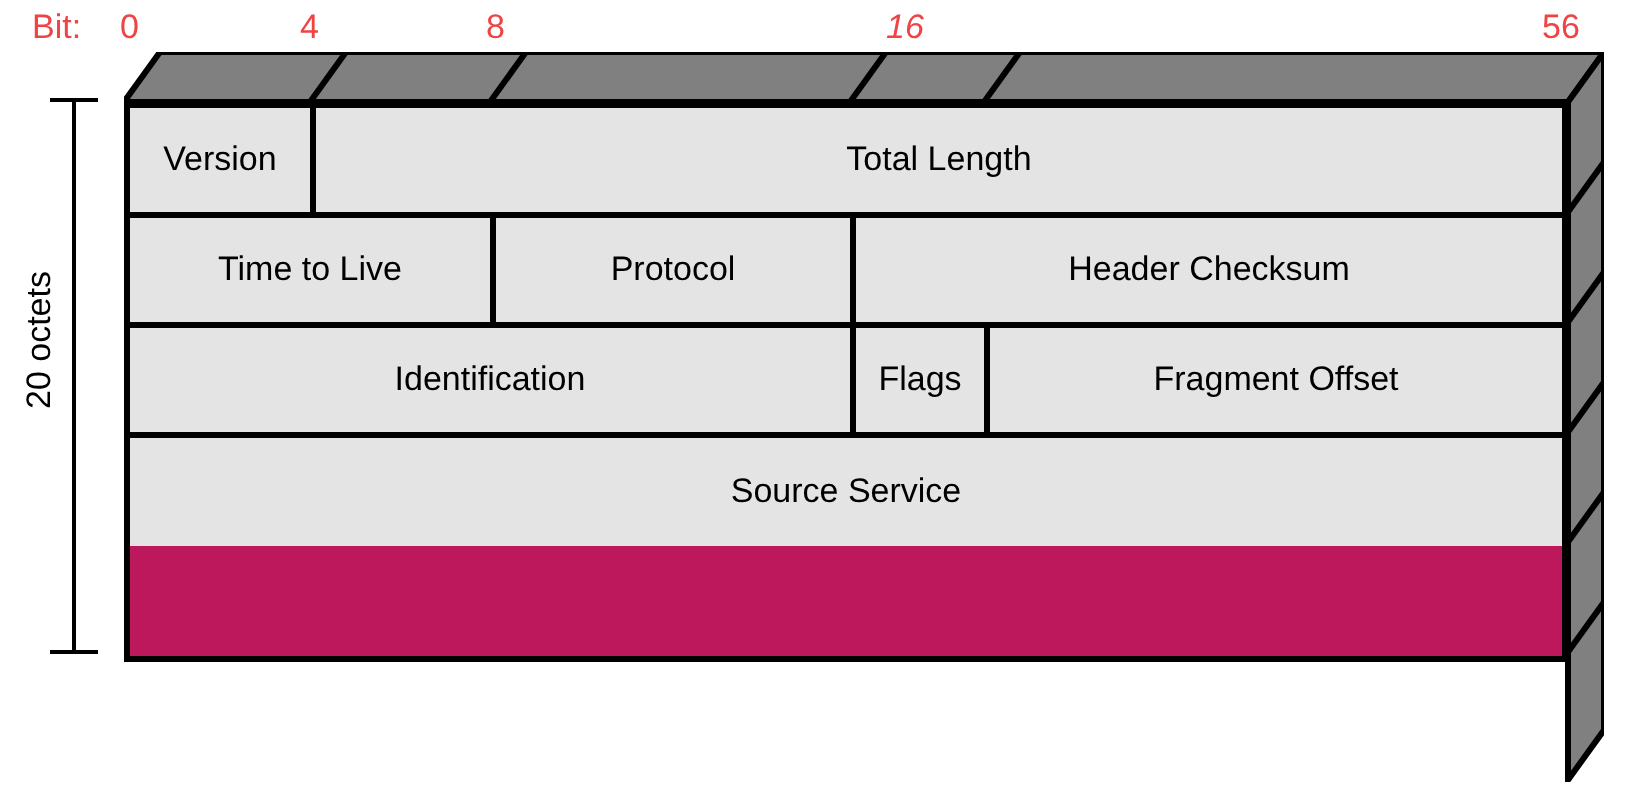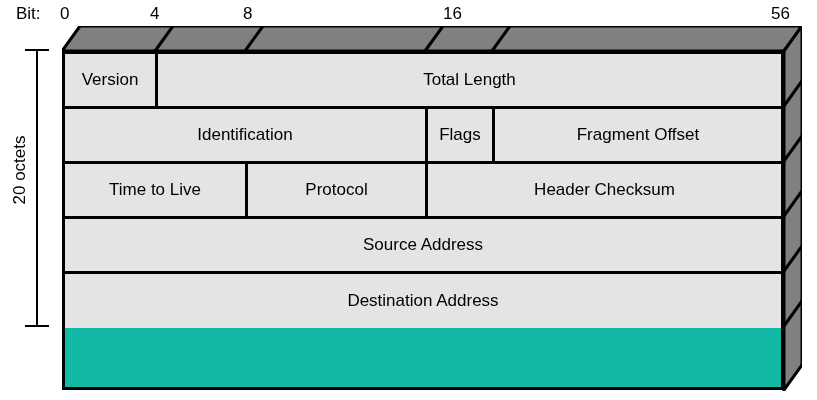--- a/index.html
+++ b/index.html
@@ -19,29 +19,29 @@
     position: absolute;
     left: 0; top: 0;
     width: 817px;
     height: 400px;
   }
 
   
   .bit-label {
     position: absolute;
     font-size: 17px;
-    color: #000000;
+    color: #ef4444;
     white-space: nowrap;
     line-height: 1;
   }
   #bit-caption { left: 16px; top: 5px; }
   #bit-0  { left: 60px;  top: 5px; }
   #bit-4  { left: 150px; top: 5px; }
   #bit-8  { left: 243px; top: 5px; }
-  #bit-16 { left: 443px; top: 5px; }
+  #bit-16 { left: 443px; top: 5px; font-style: italic; }
   #bit-19 { left: 512px; top: 5px; margin-top: 40px; }
   #bit-31 { left: 771px; top: 5px; }
 
   
   #octet-bracket {
     position: absolute;
     left: 25px;
     top: 49px;
     width: 24px;
     height: 278px;
@@ -82,24 +82,24 @@
     height: 365px;
   }
   #block-3d svg { display: block; }
 
   
   #header-grid {
     position: absolute;
     left: 62px;
     top: 51px;
     width: 722px;
-    height: 339px;
+    height: 280px;
     box-sizing: border-box;
     border: 3px solid #000;
-    background: #14b8a6;
+    background: #be185d;
   }
   .hdr-row {
     position: relative;
     display: flex;
     height: 55px;
     box-sizing: border-box;
     border-bottom: 3px solid #000;
   }
   .hdr-row:last-child { border-bottom: none; height: 54px; }
   .hdr-cell {
@@ -159,34 +159,31 @@
   </div>
 
   <div id="header-grid">
 
     <div class="hdr-row">
       <div class="hdr-cell" style="flex:0 0 93px">Version</div>
       <div class="hdr-cell" style="flex:1 1 auto">Total Length</div>
     </div>
 
     <div class="hdr-row">
+      <div class="hdr-cell" style="flex:0 0 183px">Time to Live</div>
+      <div class="hdr-cell" style="flex:0 0 180px">Protocol</div>
+      <div class="hdr-cell" style="flex:1 1 auto">Header Checksum</div>
+    </div>
+
+    <div class="hdr-row">
       <div class="hdr-cell" style="flex:0 0 363px">Identification</div>
       <div class="hdr-cell" style="flex:0 0 67px">Flags</div>
       <div class="hdr-cell" style="flex:1 1 auto">Fragment Offset</div>
     </div>
 
     <div class="hdr-row">
-      <div class="hdr-cell" style="flex:0 0 183px">Time to Live</div>
-      <div class="hdr-cell" style="flex:0 0 180px">Protocol</div>
-      <div class="hdr-cell" style="flex:1 1 auto">Header Checksum</div>
+      <div class="hdr-cell" style="flex:1 1 auto">Source Service</div>
     </div>
 
-    <div class="hdr-row">
-      <div class="hdr-cell" style="flex:1 1 auto">Source Address</div>
-    </div>
-
-    <div class="hdr-row">
-      <div class="hdr-cell" style="flex:1 1 auto">Destination Address</div>
-    </div>
 
 
   </div>
 </div>
 
 </body></html>

